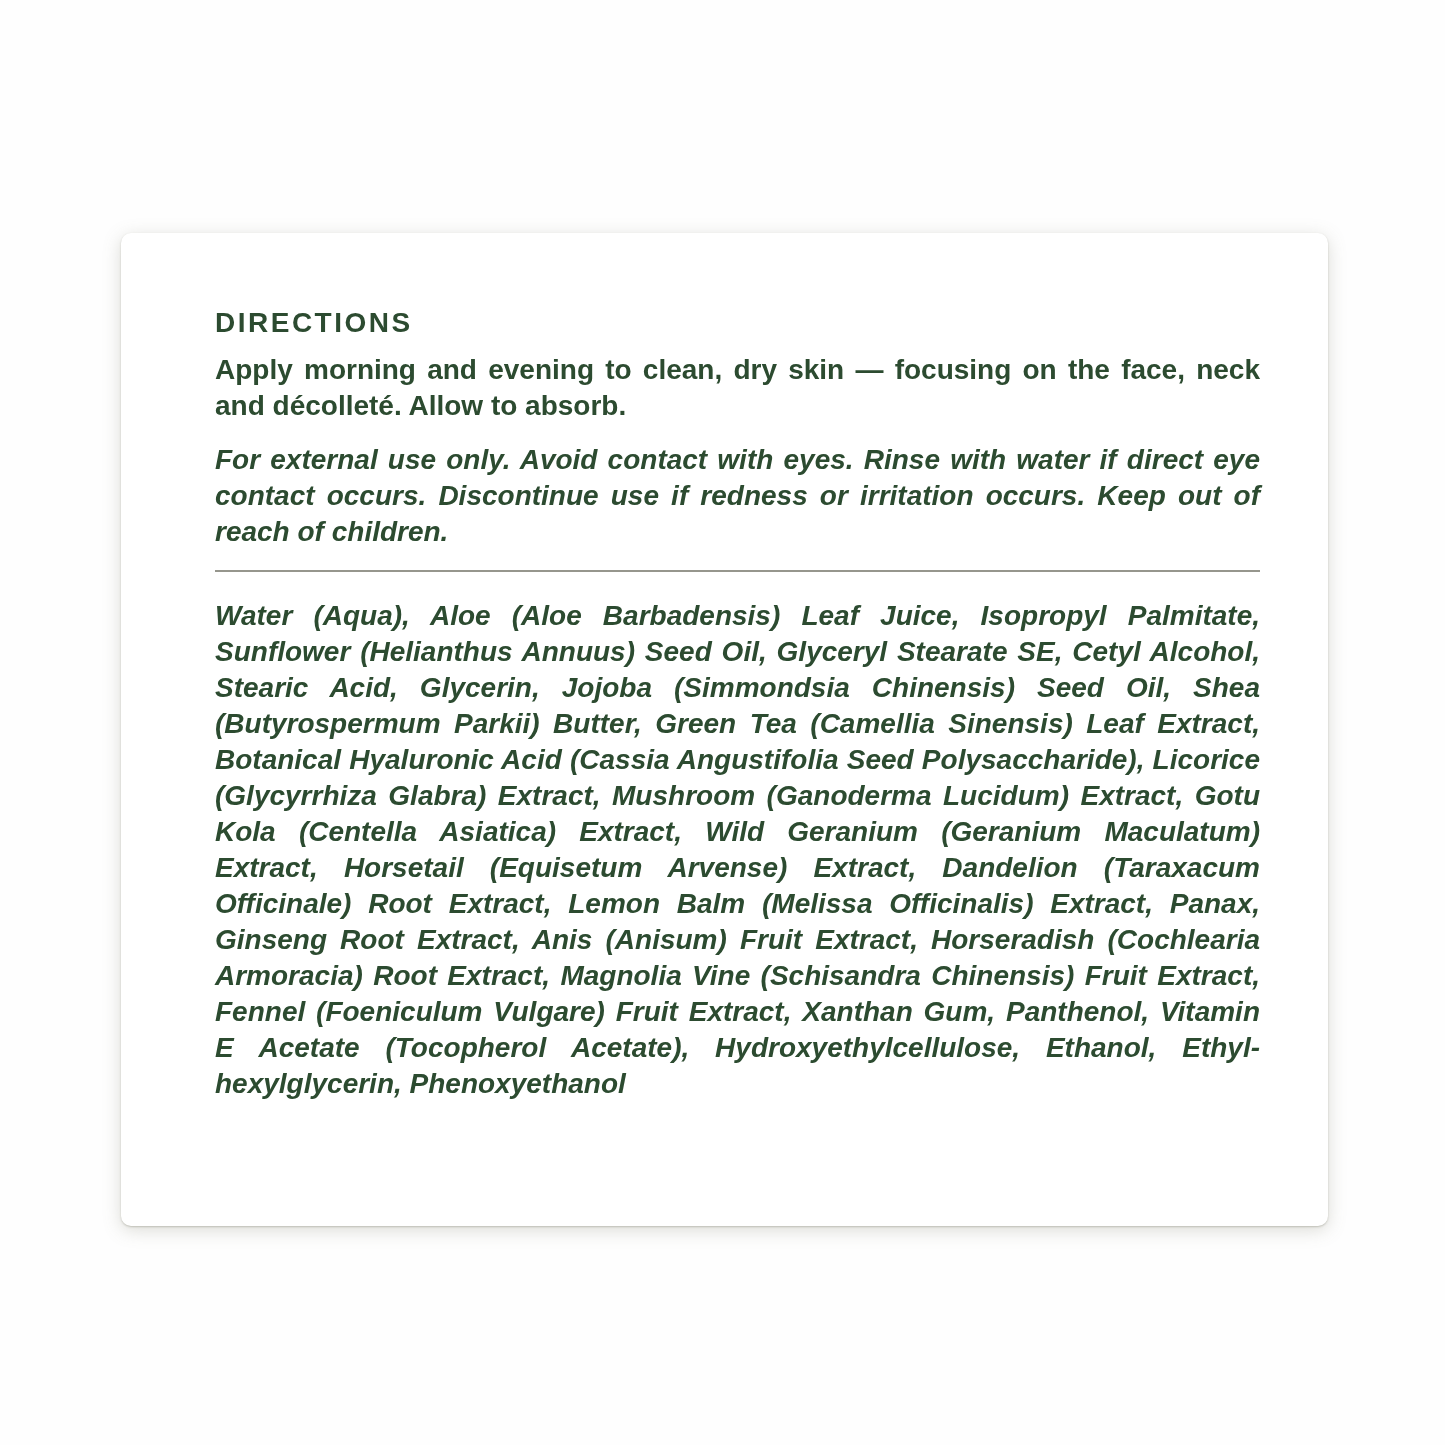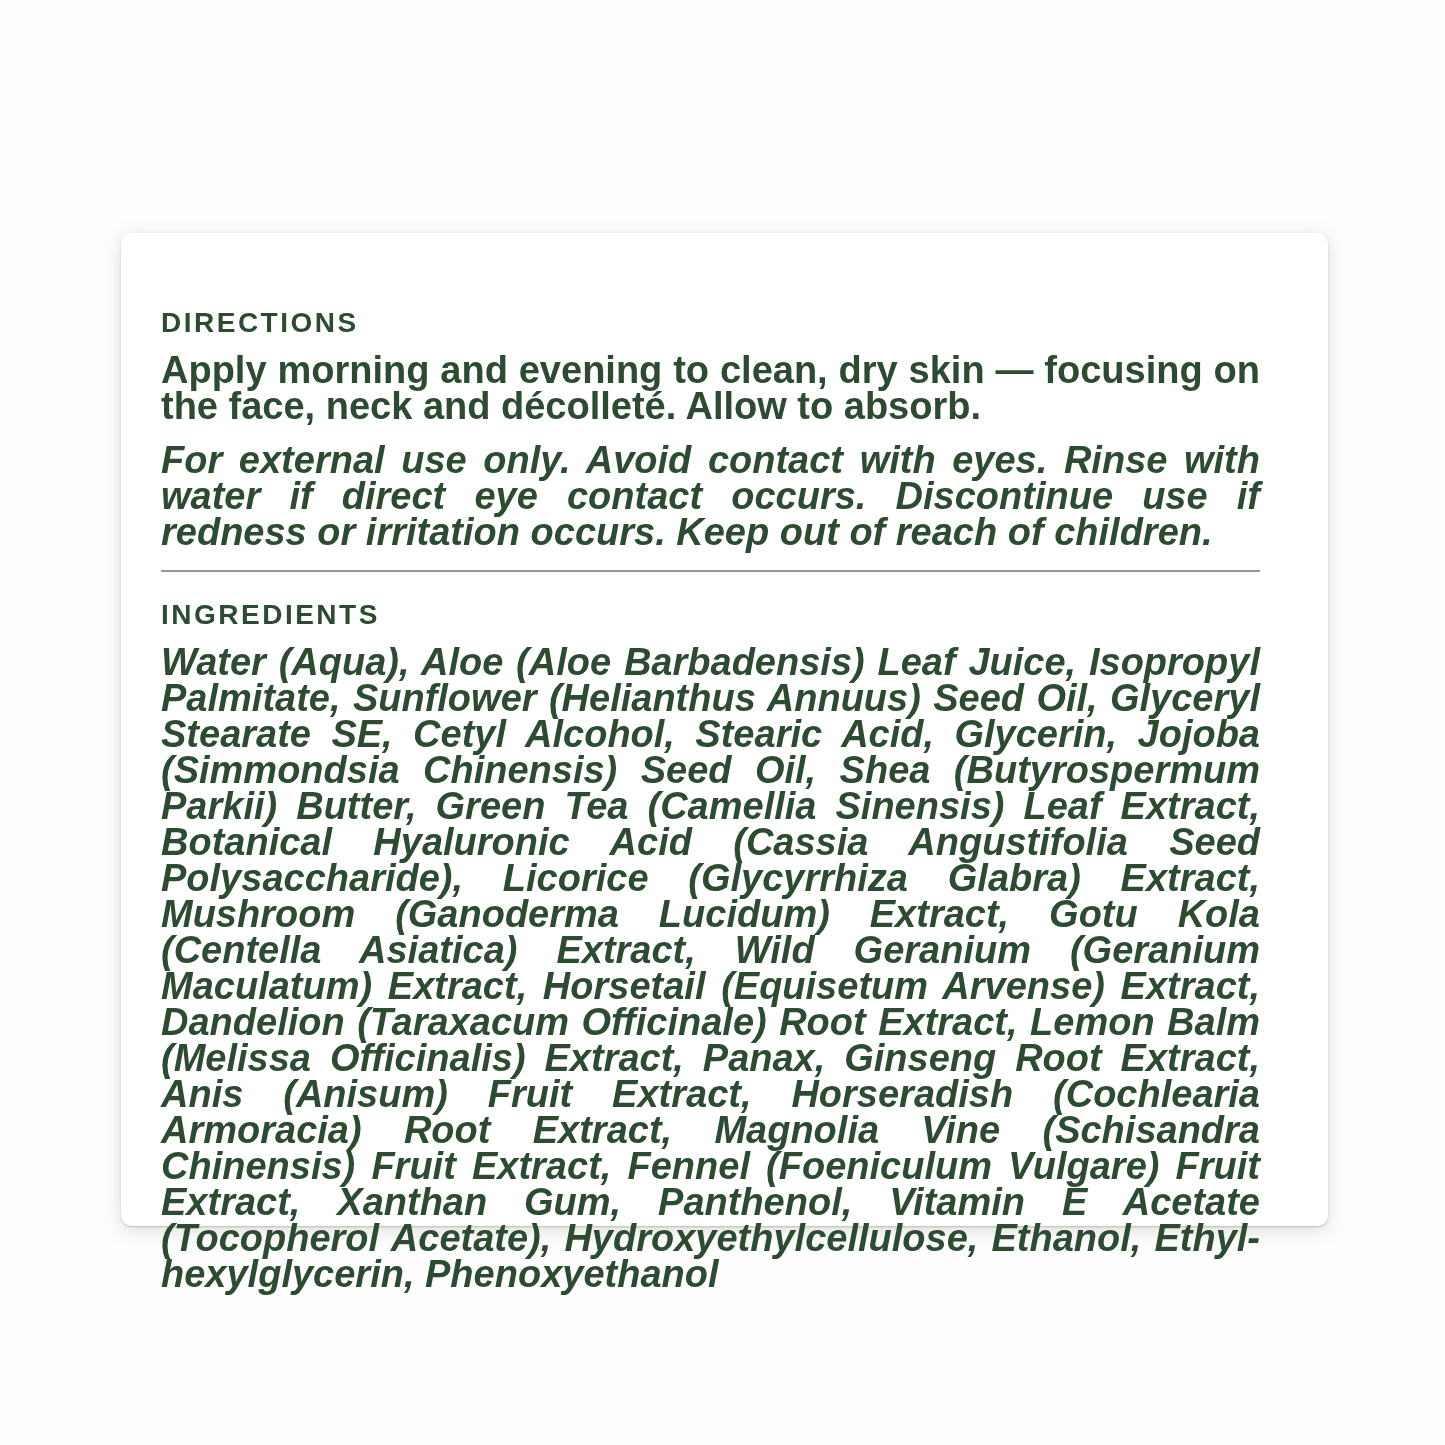--- a/index.html
+++ b/index.html
@@ -20,33 +20,33 @@
   }
   .label-card {
     position: absolute;
     left: 121px;
     top: 233px;
     width: 1207px;
     height: 993px;
     background: var(--card-bg);
     border-radius: 10px;
     box-shadow: 0 1px 2px rgba(115,115,95,0.35), 0 4px 18px rgba(115,115,95,0.25);
-    padding: 73px 68px 0 40px;
+    padding: 73px 68px 0 94px;
   }
   .sec-heading {
     margin: 0 0 12px 0;
     font-size: 28px;
     line-height: 34px;
     font-weight: 700;
     letter-spacing: 2.5px;
     color: var(--green);
   }
   .body-text {
     margin: 0 0 18px 0;
-    font-size: 38px;
+    font-size: 28px;
     line-height: 36px;
     font-weight: 600;
     color: var(--green);
     text-align: justify;
   }
   .body-text:last-child { margin-bottom: 0; font-style: italic; }
   .section-divider {
     border: none;
     border-top: 2px solid var(--divider);
     margin: 20px 0 26px 0;
@@ -59,17 +59,16 @@
 
   <section>
     <h2 class="sec-heading">DIRECTIONS</h2>
     <p class="body-text">Apply morning and evening to clean, dry skin — focusing on the face, neck and décolleté. Allow to absorb.</p>
     <p class="body-text">For external use only. Avoid contact with eyes. Rinse with water if direct eye contact occurs. Discontinue use if redness or irritation occurs. Keep out of reach of children.</p>
   </section>
 
   <hr class="section-divider">
 
   <section>
-    <h2 class="sec-heading">INGREDIENTS</h2>
     <p class="body-text">Water (Aqua), Aloe (Aloe Barbadensis) Leaf Juice, Isopropyl Palmitate, Sunflower (Helianthus Annuus) Seed Oil, Glyceryl Stearate SE, Cetyl Alcohol, Stearic Acid, Glycerin, Jojoba (Simmondsia Chinensis) Seed Oil, Shea (Butyrospermum Parkii) Butter, Green Tea (Camellia Sinensis) Leaf Extract, Botanical Hyaluronic Acid (Cassia Angustifolia Seed Polysaccharide), Licorice (Glycyrrhiza Glabra) Extract, Mushroom (Ganoderma Lucidum) Extract, Gotu Kola (Centella Asiatica) Extract, Wild Geranium (Geranium Maculatum) Extract, Horsetail (Equisetum Arvense) Extract, Dandelion (Taraxacum Officinale) Root Extract, Lemon Balm (Melissa Officinalis) Extract, Panax, Ginseng Root Extract, Anis (Anisum) Fruit Extract, Horseradish (Cochlearia Armoracia) Root Extract, Magnolia Vine (Schisandra Chinensis) Fruit Extract, Fennel (Foeniculum Vulgare) Fruit Extract, Xanthan Gum, Panthenol, Vitamin E Acetate (Tocopherol Acetate), Hydroxyethylcellulose, Ethanol, Ethyl­hexylglycerin, Phenoxyethanol</p>
   </section>
 
 </div>
 
 </body></html>

